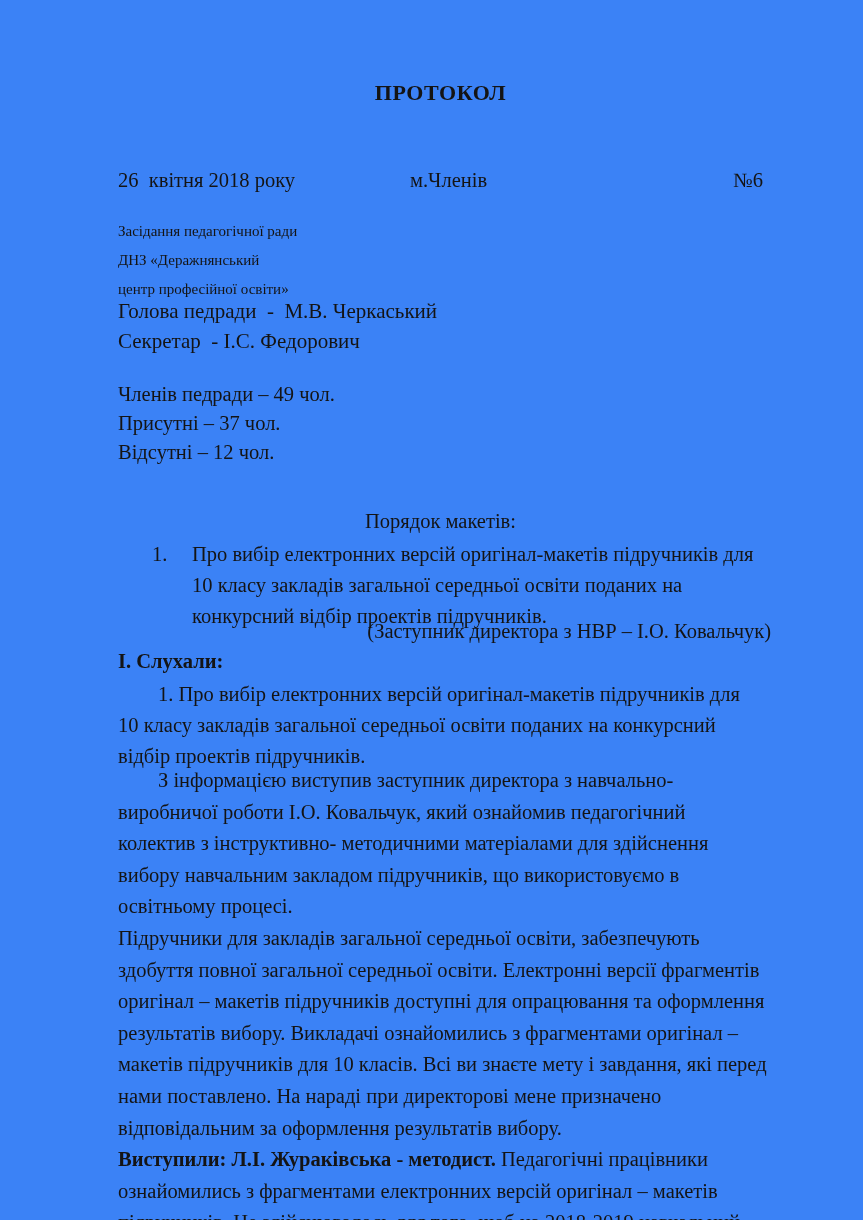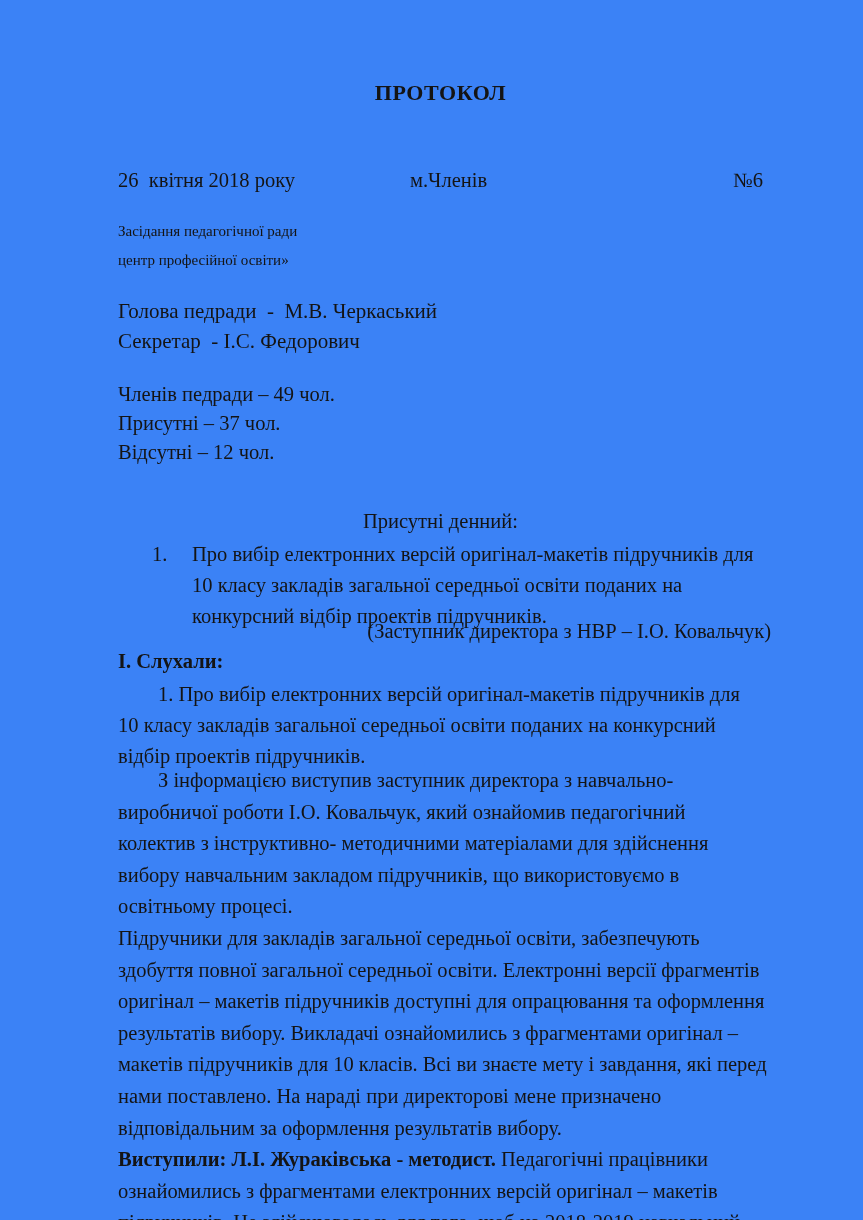--- a/index.html
+++ b/index.html
@@ -187,35 +187,36 @@
     <div class="title">ПРОТОКОЛ</div>
 
     <div class="meta-row">
       <span class="meta-date">26  квітня 2018 року</span>
       <span class="meta-city">м.Членів</span>
       <span class="meta-number">№6</span>
     </div>
 
     <div class="institution">
       <div>Засідання педагогічної ради</div>
+      <div>ДНЗ «Деражнянський</div>
       <div>центр професійної освіти»</div>
     </div>
 
     <div class="officers">
       <div>Голова педради  -  М.В. Черкаський</div>
       <div>Секретар  - І.С. Федорович</div>
     </div>
 
     <div class="attendance">
       <div>Членів педради – 49 чол.</div>
       <div>Присутні – 37 чол.</div>
       <div>Відсутні – 12 чол.</div>
     </div>
 
-    <div class="agenda-heading">Присутні денний:</div>
+    <div class="agenda-heading">Порядок макетів:</div>
 
     <div class="agenda-list">
       <div class="agenda-item">
         <span class="agenda-marker">1.</span>
         <span class="agenda-text">Про вибір електронних версій оригінал-макетів підручників для 10 класу закладів загальної середньої освіти поданих  на конкурсний відбір проектів підручників.</span>
       </div>
     </div>
 
     <div class="agenda-author">(Заступник директора з НВР – І.О. Ковальчук)</div>
 

